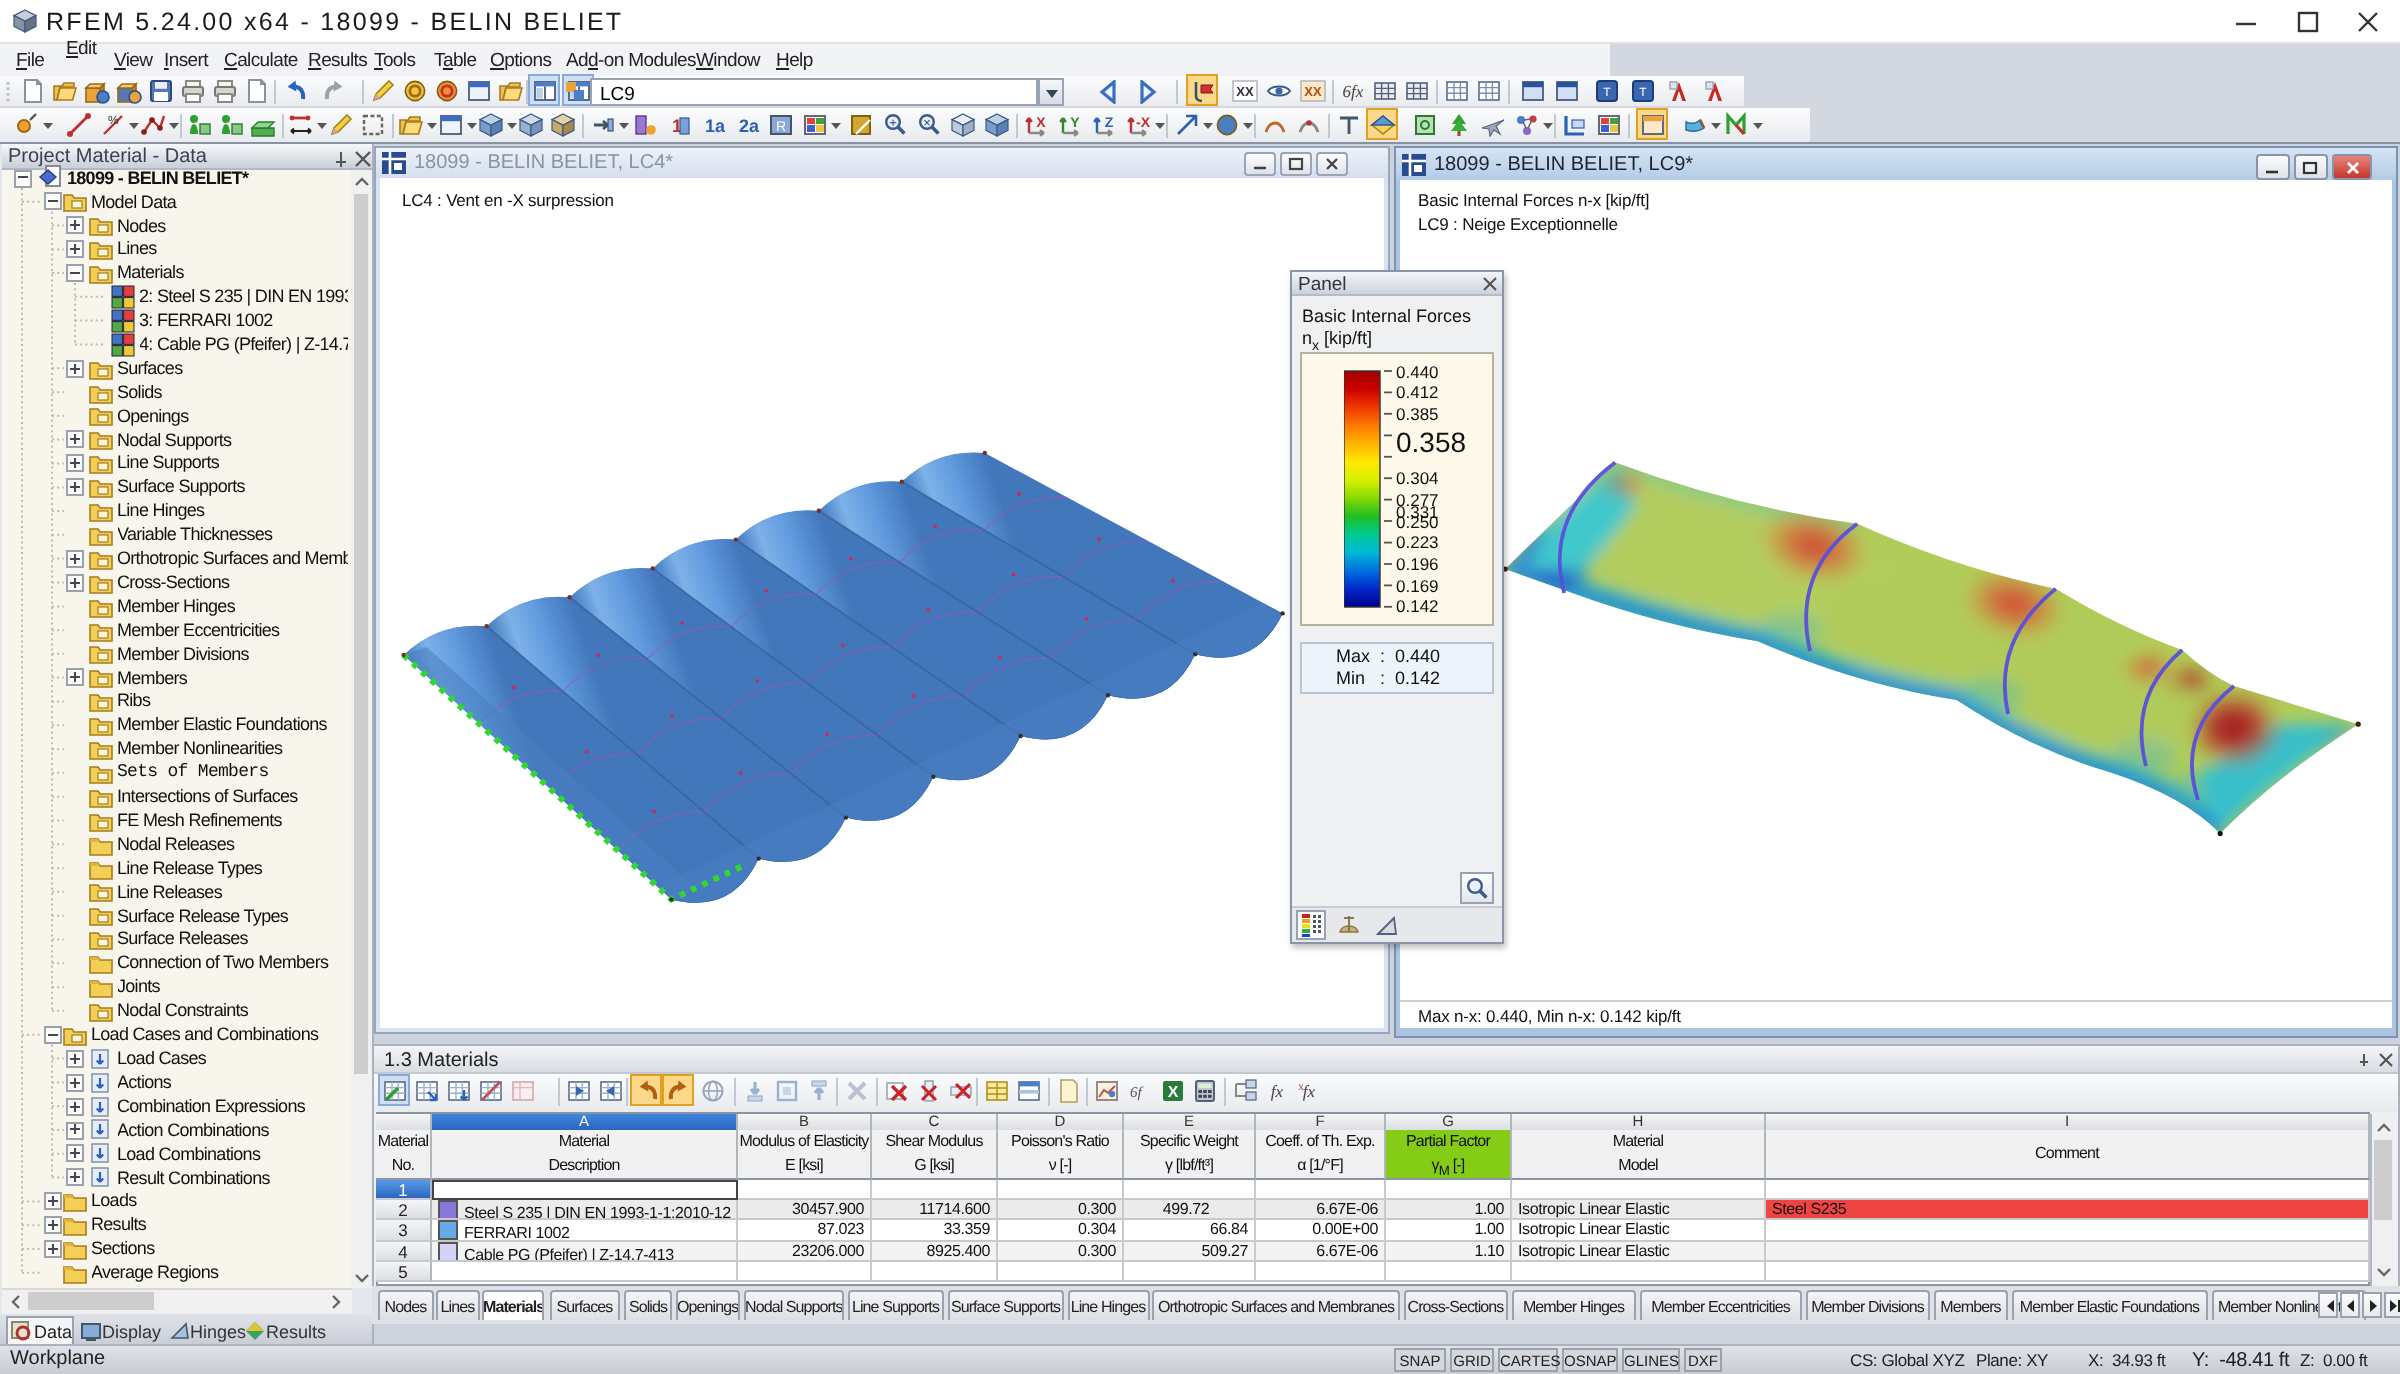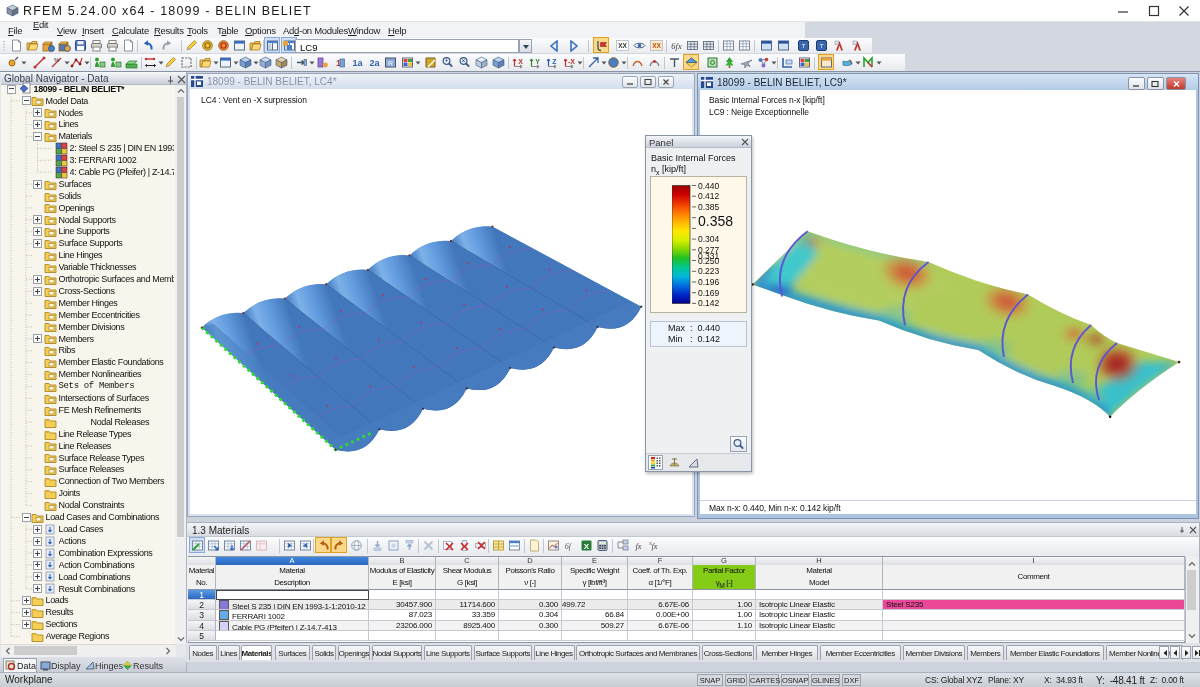--- a/index.html
+++ b/index.html
@@ -459,21 +459,21 @@
 <svg style="position:absolute;left:862px;top:56px;" width="13" height="13" viewBox="0 0 13 13">
     <path d="M2 11V2l4 4.5L10 2v9" stroke="#2da02d" stroke-width="1.6" fill="none"></path>
     <path d="M6 6.5 10 11" stroke="#c03030" stroke-width="1.6"></path>
   </svg>
 <svg style="position:absolute;left:876px;top:56px;" width="6" height="13" viewBox="0 0 6 13">
     <path d="M0.5 5.5h5L3 8.5z" fill="#555"></path>
   </svg>
 <div style="position:absolute;left:0;top:71px;width:1200px;height:1px;background:#8892a2;"></div>
 <div style="position:absolute;left:0;top:72px;width:187px;height:615px;background:#e4e7ec;border-right:1px solid #aab2be;"></div>
 <div style="position:absolute;left:1px;top:72px;width:185px;height:13px;background:linear-gradient(#f6f8fa,#c9ced8);border-bottom:1px solid #b0b8c4;"></div>
-<div style="position:absolute;left:4px;top:73px;font-size:10px;color:#3a4150;">Global Navigator - Data</div>
+<div style="position:absolute;left:4px;top:73px;font-size:10px;color:#3a4150;">Project Material - Data</div>
 <svg style="position:absolute;left:166px;top:75px;" width="9" height="9" viewBox="0 0 9 9">
     <path d="M4.5 1v5M2 6h5M4.5 6v2.5" stroke="#555" stroke-width="1"></path>
   </svg>
 <svg style="position:absolute;left:177px;top:75px;" width="9" height="9" viewBox="0 0 9 9">
     <path d="M1 1 8 8M8 1 1 8" stroke="#555" stroke-width="1.2"></path>
   </svg>
 <div style="position:absolute;left:1px;top:85px;width:174px;height:559px;background:#f8f6ec;"></div>
 <div style="position:absolute;left:175px;top:85px;width:11px;height:559px;background:#f0f0f0;"></div>
 <div style="position:absolute;left:177px;top:97px;width:7px;height:440px;background:#cdcdcd;"></div>
 <svg style="position:absolute;left:177px;top:87px;" width="8" height="8" viewBox="0 0 8 8">
@@ -725,21 +725,21 @@
 <div style="position:absolute;left:58.5px;top:393.1px;font-size:9px;font-weight:normal;color:#111;width:115.5px;overflow:hidden;white-space:nowrap;letter-spacing:-0.35px;">Intersections of Surfaces</div>
 <svg style="position:absolute;left:43.5px;top:403.75px;" width="13" height="13" viewBox="0 0 13 13">
     <path d="M1 3.5h4l1 1.5h6v6.5H1z" fill="#f3cf56" stroke="#a57c1e" stroke-width=".8"></path>
     <rect x="5" y="6.5" width="5" height="3.5" fill="#fdf6da" stroke="#a57c1e" stroke-width=".6"></rect>
   </svg>
 <div style="position:absolute;left:58.5px;top:404.9px;font-size:9px;font-weight:normal;color:#111;width:115.5px;overflow:hidden;white-space:nowrap;letter-spacing:-0.35px;">FE Mesh Refinements</div>
 <svg style="position:absolute;left:43.5px;top:415.65px;" width="13" height="13" viewBox="0 0 13 13">
     <path d="M1 3.5h4l1 1.5h6v6.5H1z" fill="#f3cf56" stroke="#a57c1e" stroke-width=".8"></path>
     <path d="M1 3.5h4l1 1.5H1z" fill="#e0b43c"></path>
   </svg>
-<div style="position:absolute;left:58.5px;top:416.8px;font-size:9px;font-weight:normal;color:#111;width:115.5px;overflow:hidden;white-space:nowrap;letter-spacing:-0.35px;margin-left:32px;">Nodal Releases</div>
+<div style="position:absolute;left:58.5px;top:416.8px;font-size:9px;font-weight:normal;color:#111;width:115.5px;overflow:hidden;white-space:nowrap;letter-spacing:-0.35px;">Nodal Releases</div>
 <svg style="position:absolute;left:43.5px;top:427.55px;" width="13" height="13" viewBox="0 0 13 13">
     <path d="M1 3.5h4l1 1.5h6v6.5H1z" fill="#f3cf56" stroke="#a57c1e" stroke-width=".8"></path>
     <path d="M1 3.5h4l1 1.5H1z" fill="#e0b43c"></path>
   </svg>
 <div style="position:absolute;left:58.5px;top:428.8px;font-size:9px;font-weight:normal;color:#111;width:115.5px;overflow:hidden;white-space:nowrap;letter-spacing:-0.35px;">Line Release Types</div>
 <svg style="position:absolute;left:43.5px;top:439.45px;" width="13" height="13" viewBox="0 0 13 13">
     <path d="M1 3.5h4l1 1.5h6v6.5H1z" fill="#f3cf56" stroke="#a57c1e" stroke-width=".8"></path>
     <rect x="5" y="6.5" width="5" height="3.5" fill="#fdf6da" stroke="#a57c1e" stroke-width=".6"></rect>
   </svg>
 <div style="position:absolute;left:58.5px;top:440.6px;font-size:9px;font-weight:normal;color:#111;width:115.5px;overflow:hidden;white-space:nowrap;letter-spacing:-0.35px;">Line Releases</div>
@@ -1432,25 +1432,25 @@
 <div style="position:absolute;left:562px;top:590.0px;width:66px;height:10.2px;background:#fff;border-right:1px solid #c6cad0;border-bottom:1px solid #c6cad0;font-size:8px;letter-spacing:-0.2px;color:#111;line-height:9.2px;white-space:nowrap;overflow:hidden;text-align:right;padding-right:3px;"></div>
 <div style="position:absolute;left:628px;top:590.0px;width:65px;height:10.2px;background:#fff;border-right:1px solid #c6cad0;border-bottom:1px solid #c6cad0;font-size:8px;letter-spacing:-0.2px;color:#111;line-height:9.2px;white-space:nowrap;overflow:hidden;text-align:right;padding-right:3px;"></div>
 <div style="position:absolute;left:693px;top:590.0px;width:63px;height:10.2px;background:#fff;border-right:1px solid #c6cad0;border-bottom:1px solid #c6cad0;font-size:8px;letter-spacing:-0.2px;color:#111;line-height:9.2px;white-space:nowrap;overflow:hidden;text-align:right;padding-right:3px;"></div>
 <div style="position:absolute;left:756px;top:590.0px;width:127px;height:10.2px;background:#fff;border-right:1px solid #c6cad0;border-bottom:1px solid #c6cad0;font-size:8px;letter-spacing:-0.2px;color:#111;line-height:9.2px;white-space:nowrap;overflow:hidden;padding-left:3px;"></div>
 <div style="position:absolute;left:883px;top:590.0px;width:302px;height:10.2px;background:#fff;border-right:1px solid #c6cad0;border-bottom:1px solid #c6cad0;font-size:8px;letter-spacing:-0.2px;color:#111;line-height:9.2px;white-space:nowrap;overflow:hidden;padding-left:3px;"></div>
 <div style="position:absolute;left:188px;top:600.2px;width:28px;height:10.2px;background:linear-gradient(#f4f5f6,#dcdee2);border-right:1px solid #b0b6c0;border-bottom:1px solid #c6cad0;font-size:8.5px;color:#222;text-align:center;line-height:10.2px;">2</div>
 <div style="position:absolute;left:216px;top:600.2px;width:153px;height:10.2px;background:#ebebeb;border-right:1px solid #c6cad0;border-bottom:1px solid #c6cad0;font-size:8px;letter-spacing:-0.2px;color:#111;line-height:9.2px;white-space:nowrap;overflow:hidden;padding-left:3px;"><span style="display:inline-block;width:8px;height:8px;background:#8678d8;border:1px solid #555;vertical-align:-1px;margin-right:3px"></span>Steel S 235 | DIN EN 1993-1-1:2010-12</div>
 <div style="position:absolute;left:369px;top:600.2px;width:67px;height:10.2px;background:#ebebeb;border-right:1px solid #c6cad0;border-bottom:1px solid #c6cad0;font-size:8px;letter-spacing:-0.2px;color:#111;line-height:9.2px;white-space:nowrap;overflow:hidden;text-align:right;padding-right:3px;">30457.900</div>
 <div style="position:absolute;left:436px;top:600.2px;width:63px;height:10.2px;background:#ebebeb;border-right:1px solid #c6cad0;border-bottom:1px solid #c6cad0;font-size:8px;letter-spacing:-0.2px;color:#111;line-height:9.2px;white-space:nowrap;overflow:hidden;text-align:right;padding-right:3px;">11714.600</div>
 <div style="position:absolute;left:499px;top:600.2px;width:63px;height:10.2px;background:#ebebeb;border-right:1px solid #c6cad0;border-bottom:1px solid #c6cad0;font-size:8px;letter-spacing:-0.2px;color:#111;line-height:9.2px;white-space:nowrap;overflow:hidden;text-align:right;padding-right:3px;">0.300</div>
-<div style="position:absolute;left:562px;top:600.2px;width:66px;height:10.2px;background:#ebebeb;border-right:1px solid #c6cad0;border-bottom:1px solid #c6cad0;font-size:8px;letter-spacing:-0.2px;color:#111;line-height:9.2px;white-space:nowrap;overflow:hidden;text-align:left;padding-right:3px;">499.72</div>
+<div style="position:absolute;left:562px;top:600.2px;width:66px;height:10.2px;background:#ebebeb;border-right:1px solid #c6cad0;border-bottom:1px solid #c6cad0;font-size:8px;letter-spacing:-0.2px;color:#111;line-height:9.2px;white-space:nowrap;overflow:hidden;text-align:center;padding-right:3px;">499.72</div>
 <div style="position:absolute;left:628px;top:600.2px;width:65px;height:10.2px;background:#ebebeb;border-right:1px solid #c6cad0;border-bottom:1px solid #c6cad0;font-size:8px;letter-spacing:-0.2px;color:#111;line-height:9.2px;white-space:nowrap;overflow:hidden;text-align:right;padding-right:3px;">6.67E-06</div>
 <div style="position:absolute;left:693px;top:600.2px;width:63px;height:10.2px;background:#ebebeb;border-right:1px solid #c6cad0;border-bottom:1px solid #c6cad0;font-size:8px;letter-spacing:-0.2px;color:#111;line-height:9.2px;white-space:nowrap;overflow:hidden;text-align:right;padding-right:3px;">1.00</div>
 <div style="position:absolute;left:756px;top:600.2px;width:127px;height:10.2px;background:#ebebeb;border-right:1px solid #c6cad0;border-bottom:1px solid #c6cad0;font-size:8px;letter-spacing:-0.2px;color:#111;line-height:9.2px;white-space:nowrap;overflow:hidden;padding-left:3px;">Isotropic Linear Elastic</div>
-<div style="position:absolute;left:883px;top:600.2px;width:302px;height:10.2px;background:#ec4899;border-right:1px solid #c6cad0;border-bottom:1px solid #c6cad0;font-size:8px;letter-spacing:-0.2px;color:#111;line-height:9.2px;white-space:nowrap;overflow:hidden;padding-left:3px;">Steel S235</div>
+<div style="position:absolute;left:883px;top:600.2px;width:302px;height:10.2px;background:#ef4444;border-right:1px solid #c6cad0;border-bottom:1px solid #c6cad0;font-size:8px;letter-spacing:-0.2px;color:#111;line-height:9.2px;white-space:nowrap;overflow:hidden;padding-left:3px;">Steel S235</div>
 <div style="position:absolute;left:188px;top:610.4px;width:28px;height:10.2px;background:linear-gradient(#f4f5f6,#dcdee2);border-right:1px solid #b0b6c0;border-bottom:1px solid #c6cad0;font-size:8.5px;color:#222;text-align:center;line-height:10.2px;">3</div>
 <div style="position:absolute;left:216px;top:610.4px;width:153px;height:10.2px;background:#fff;border-right:1px solid #c6cad0;border-bottom:1px solid #c6cad0;font-size:8px;letter-spacing:-0.2px;color:#111;line-height:9.2px;white-space:nowrap;overflow:hidden;padding-left:3px;"><span style="display:inline-block;width:8px;height:8px;background:#66aaea;border:1px solid #555;vertical-align:-1px;margin-right:3px"></span>FERRARI 1002</div>
 <div style="position:absolute;left:369px;top:610.4px;width:67px;height:10.2px;background:#fff;border-right:1px solid #c6cad0;border-bottom:1px solid #c6cad0;font-size:8px;letter-spacing:-0.2px;color:#111;line-height:9.2px;white-space:nowrap;overflow:hidden;text-align:right;padding-right:3px;">87.023</div>
 <div style="position:absolute;left:436px;top:610.4px;width:63px;height:10.2px;background:#fff;border-right:1px solid #c6cad0;border-bottom:1px solid #c6cad0;font-size:8px;letter-spacing:-0.2px;color:#111;line-height:9.2px;white-space:nowrap;overflow:hidden;text-align:right;padding-right:3px;">33.359</div>
 <div style="position:absolute;left:499px;top:610.4px;width:63px;height:10.2px;background:#fff;border-right:1px solid #c6cad0;border-bottom:1px solid #c6cad0;font-size:8px;letter-spacing:-0.2px;color:#111;line-height:9.2px;white-space:nowrap;overflow:hidden;text-align:right;padding-right:3px;">0.304</div>
 <div style="position:absolute;left:562px;top:610.4px;width:66px;height:10.2px;background:#fff;border-right:1px solid #c6cad0;border-bottom:1px solid #c6cad0;font-size:8px;letter-spacing:-0.2px;color:#111;line-height:9.2px;white-space:nowrap;overflow:hidden;text-align:right;padding-right:3px;">66.84</div>
 <div style="position:absolute;left:628px;top:610.4px;width:65px;height:10.2px;background:#fff;border-right:1px solid #c6cad0;border-bottom:1px solid #c6cad0;font-size:8px;letter-spacing:-0.2px;color:#111;line-height:9.2px;white-space:nowrap;overflow:hidden;text-align:right;padding-right:3px;">0.00E+00</div>
 <div style="position:absolute;left:693px;top:610.4px;width:63px;height:10.2px;background:#fff;border-right:1px solid #c6cad0;border-bottom:1px solid #c6cad0;font-size:8px;letter-spacing:-0.2px;color:#111;line-height:9.2px;white-space:nowrap;overflow:hidden;text-align:right;padding-right:3px;">1.00</div>
 <div style="position:absolute;left:756px;top:610.4px;width:127px;height:10.2px;background:#fff;border-right:1px solid #c6cad0;border-bottom:1px solid #c6cad0;font-size:8px;letter-spacing:-0.2px;color:#111;line-height:9.2px;white-space:nowrap;overflow:hidden;padding-left:3px;">Isotropic Linear Elastic</div>
 <div style="position:absolute;left:883px;top:610.4px;width:302px;height:10.2px;background:#fff;border-right:1px solid #c6cad0;border-bottom:1px solid #c6cad0;font-size:8px;letter-spacing:-0.2px;color:#111;line-height:9.2px;white-space:nowrap;overflow:hidden;padding-left:3px;"></div>

